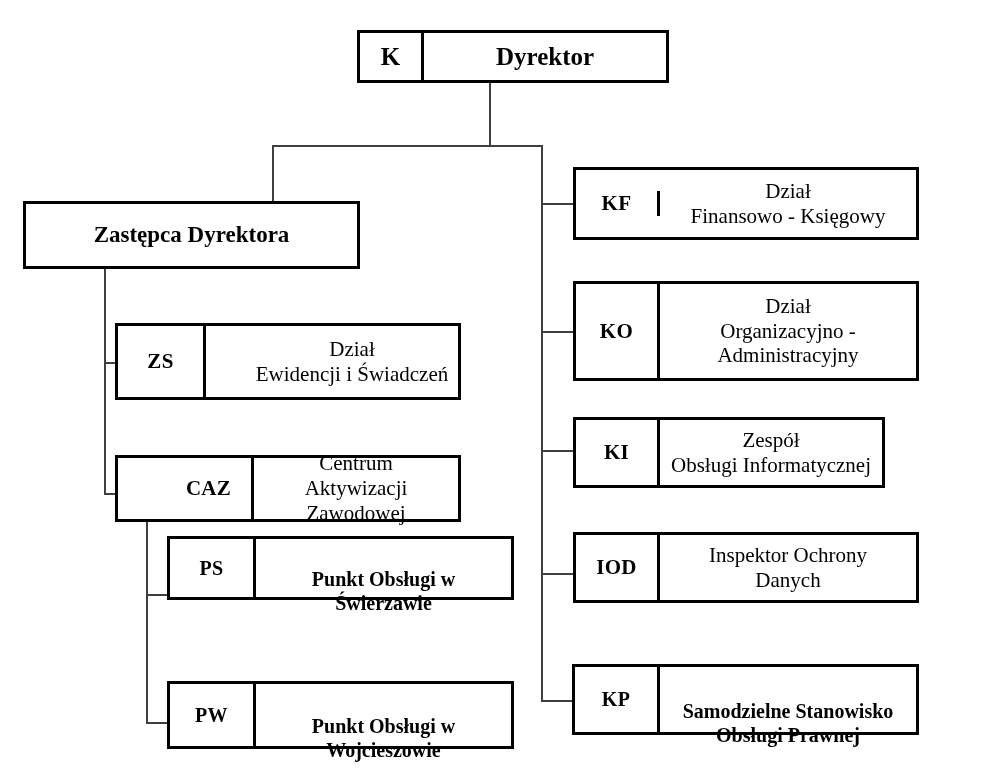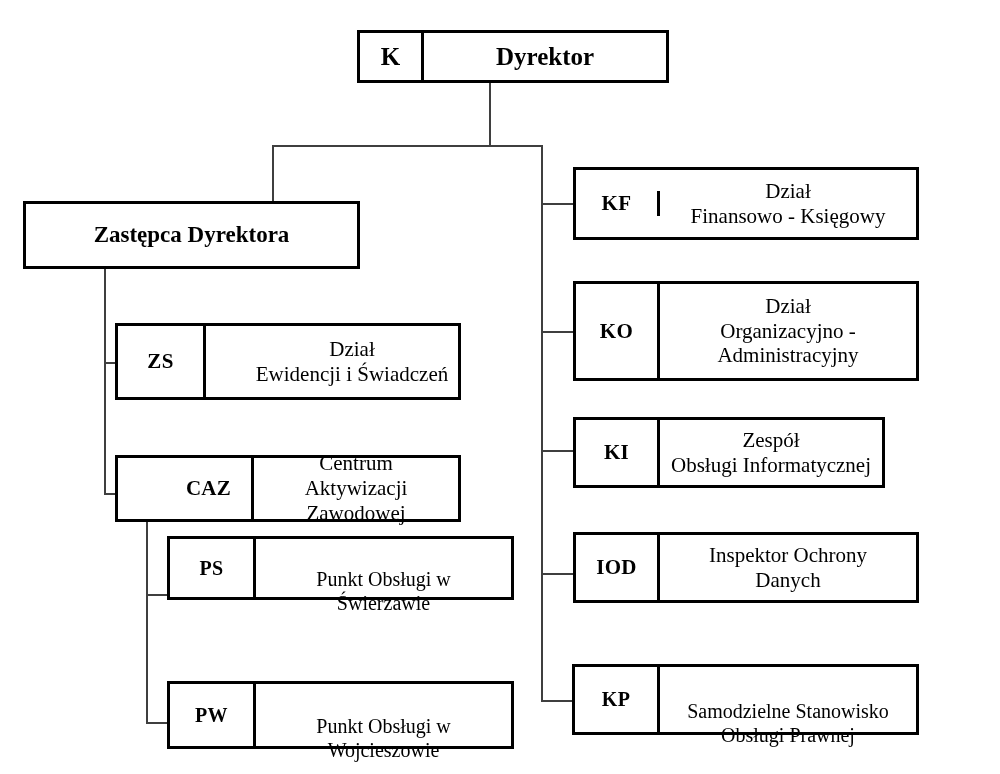--- a/index.html
+++ b/index.html
@@ -65,21 +65,21 @@
 
   
   .node.level-deputy { font-size: 23px; }
   .node.level-deputy .title { font-weight: bold; }
 
   
   .node.level-dept { font-size: 21px; }
   .node.level-dept .title { font-weight: normal; }
 
   .node.level-unit { font-size: 20px; }
-  .node.level-unit .title { font-weight: normal; margin-top: 48px; }
+  .node.level-unit .title { font-weight: bold; margin-top: 48px; }
 </style>
 </head>
 <body>
 
 <div id="chart">
 
   <div class="line v" style="left:489px; top:82px; height:64px;"></div>
 
   <div class="line h" style="left:272px; top:145px; width:271px;"></div>
 

